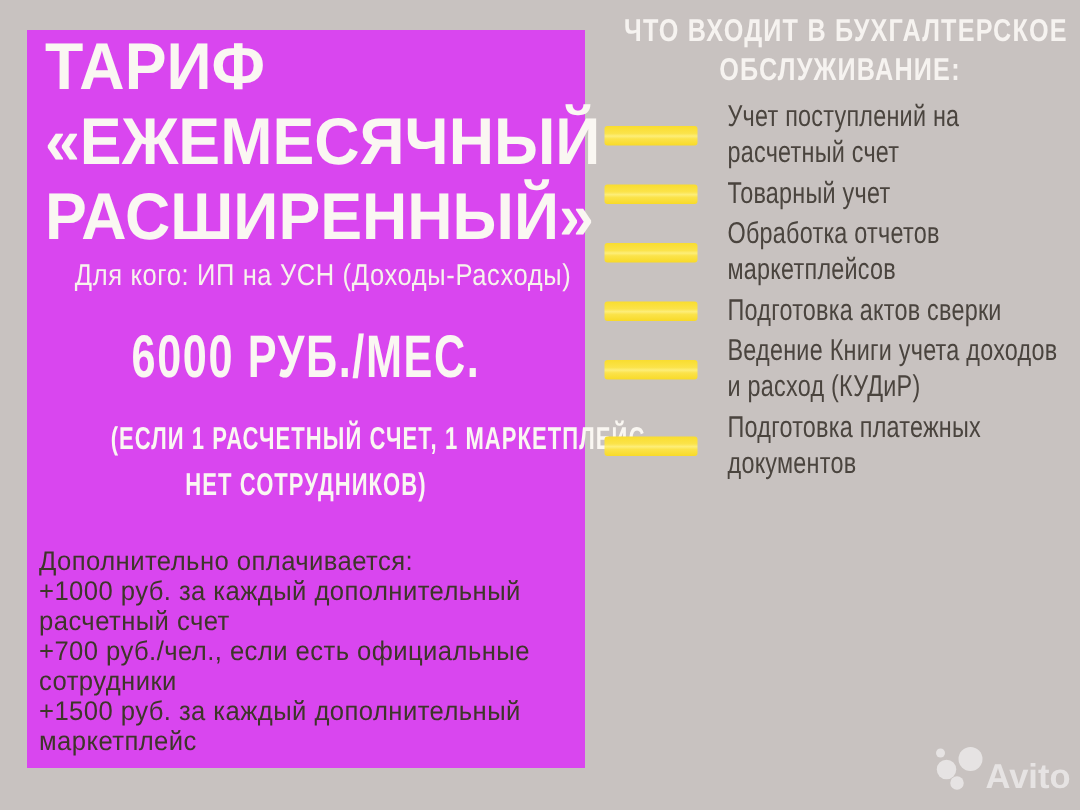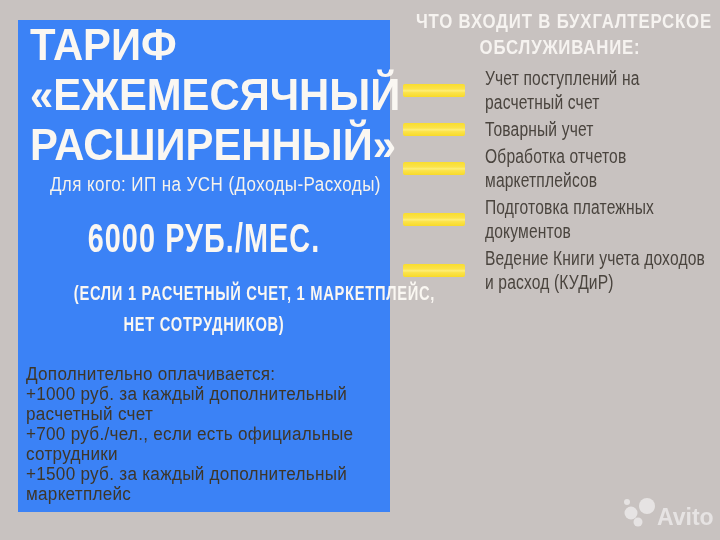--- a/index.html
+++ b/index.html
@@ -4,21 +4,21 @@
 <style>
   html,body{margin:0;padding:0;}
   body{
     width:720px;height:540px;position:relative;overflow:hidden;
     background:#c8c2c0;
     font-family:"Liberation Sans","DejaVu Sans",sans-serif;
   }
   
   .gold-panel{
     position:absolute;left:18px;top:20px;width:372px;height:492px;
-    background:#3b82f6;
+    background:#d946ef;
   }
   .tariff-title{
     position:absolute;left:12px;top:0px;
     color:#faf7f2;font-weight:700;font-size:44px;line-height:50px;
     letter-spacing:0px;white-space:pre;
     transform:scaleX(0.95);transform-origin:left top;
   }
   .for-whom{
     position:absolute;left:4px;top:153px;width:372px;text-align:center;
     color:#f7f3ec;font-size:20px;letter-spacing:0.5px;white-space:pre;
@@ -99,27 +99,31 @@
       <span class="dash"></span>
       <span class="svc-label">Товарный учет</span>
     </div>
   <div class="svc-row">
       <span class="dash"></span>
       <span class="svc-label">Обработка отчетов
 маркетплейсов</span>
     </div>
   <div class="svc-row">
       <span class="dash"></span>
-      <span class="svc-label">Подготовка платежных
-документов</span>
+      <span class="svc-label">Подготовка актов сверки</span>
     </div>
   <div class="svc-row">
       <span class="dash"></span>
       <span class="svc-label">Ведение Книги учета доходов
 и расход (КУДиР)</span>
+    </div>
+  <div class="svc-row">
+      <span class="dash"></span>
+      <span class="svc-label">Подготовка платежных
+документов</span>
     </div>
 </div>
 
 <svg class="avito" viewBox="0 0 117 48" xmlns="http://www.w3.org/2000/svg">
   <g fill="rgba(255,255,255,0.55)">
     <circle cx="44" cy="17" r="8"></circle>
     <circle cx="28" cy="24" r="6.5"></circle>
     <circle cx="35" cy="33" r="4.5"></circle>
     <circle cx="24" cy="13" r="3"></circle>
   </g>

